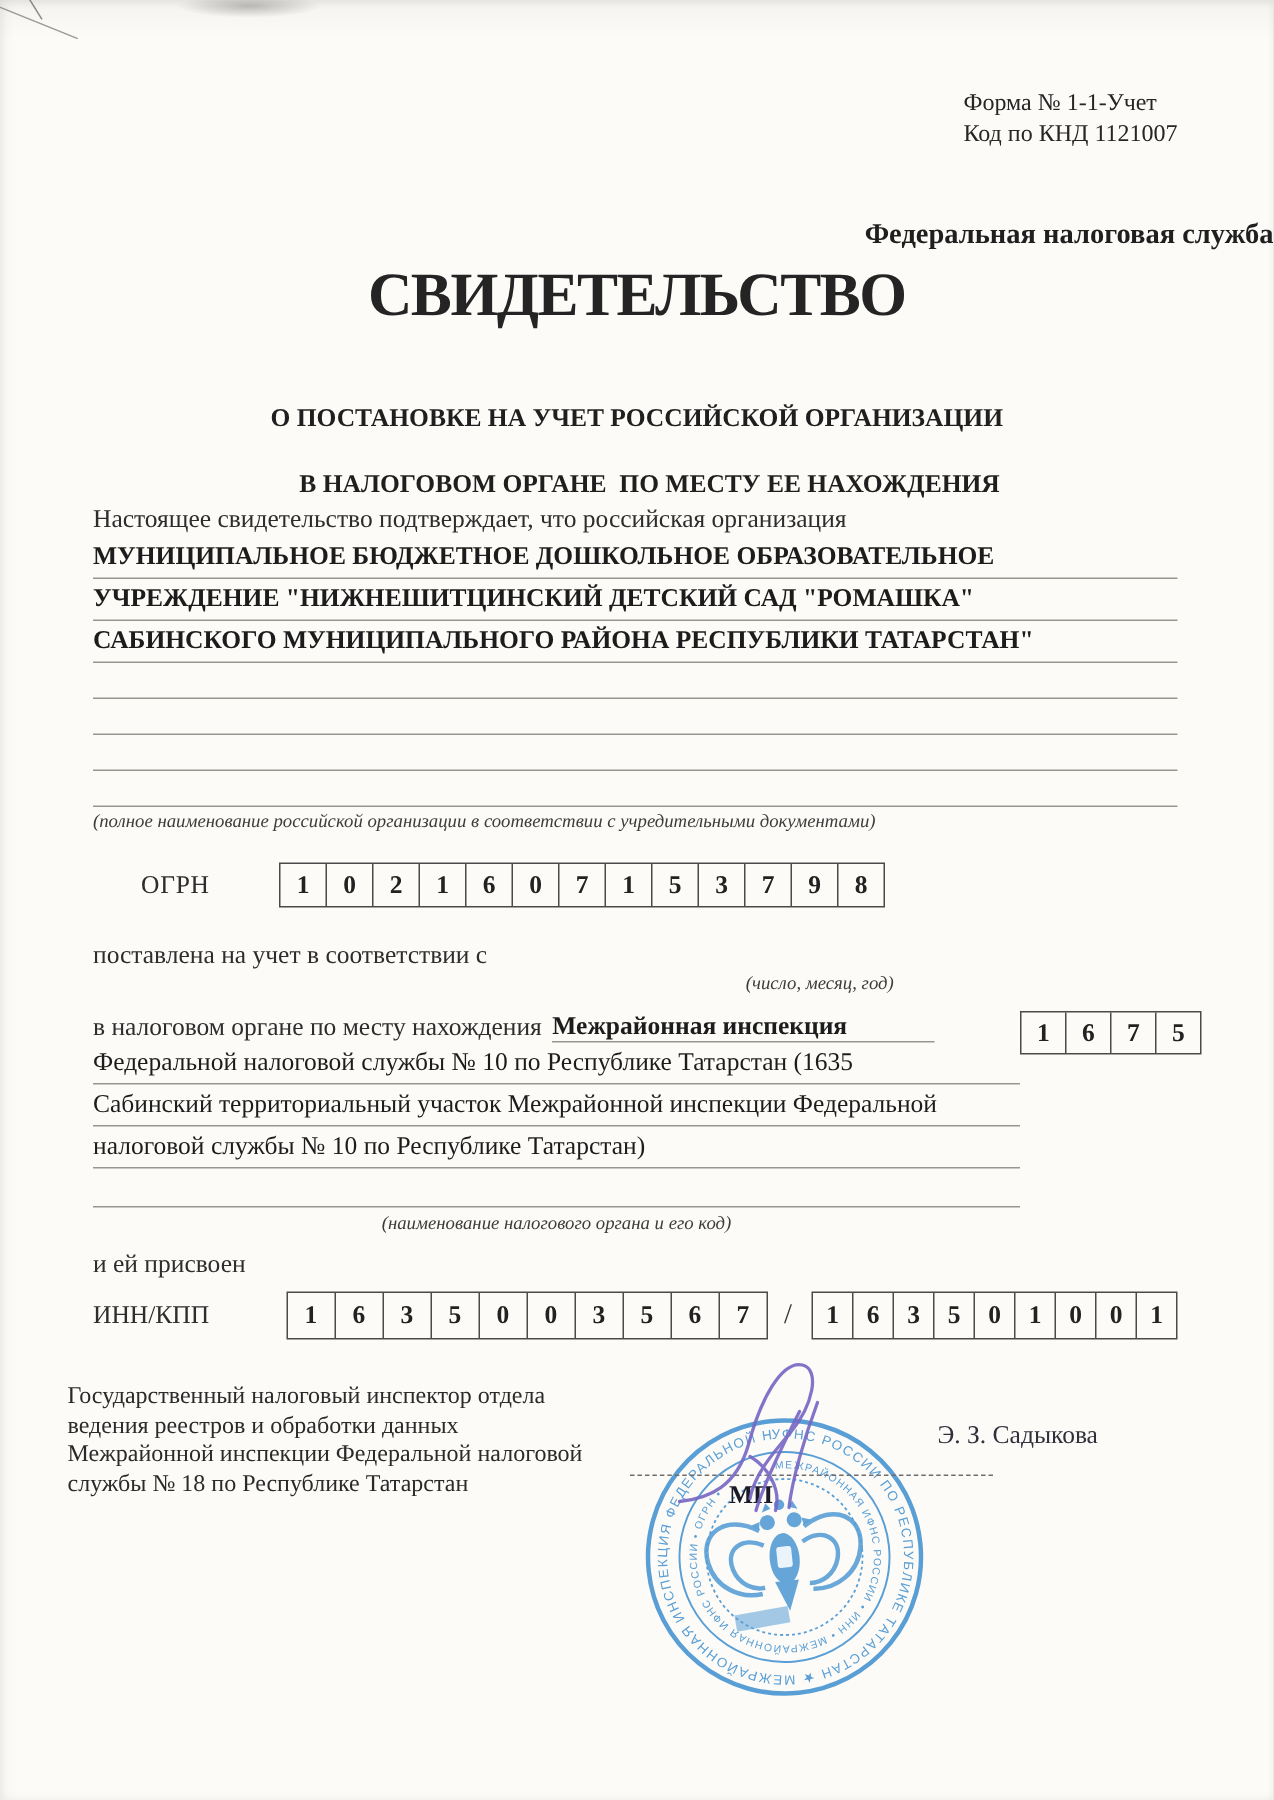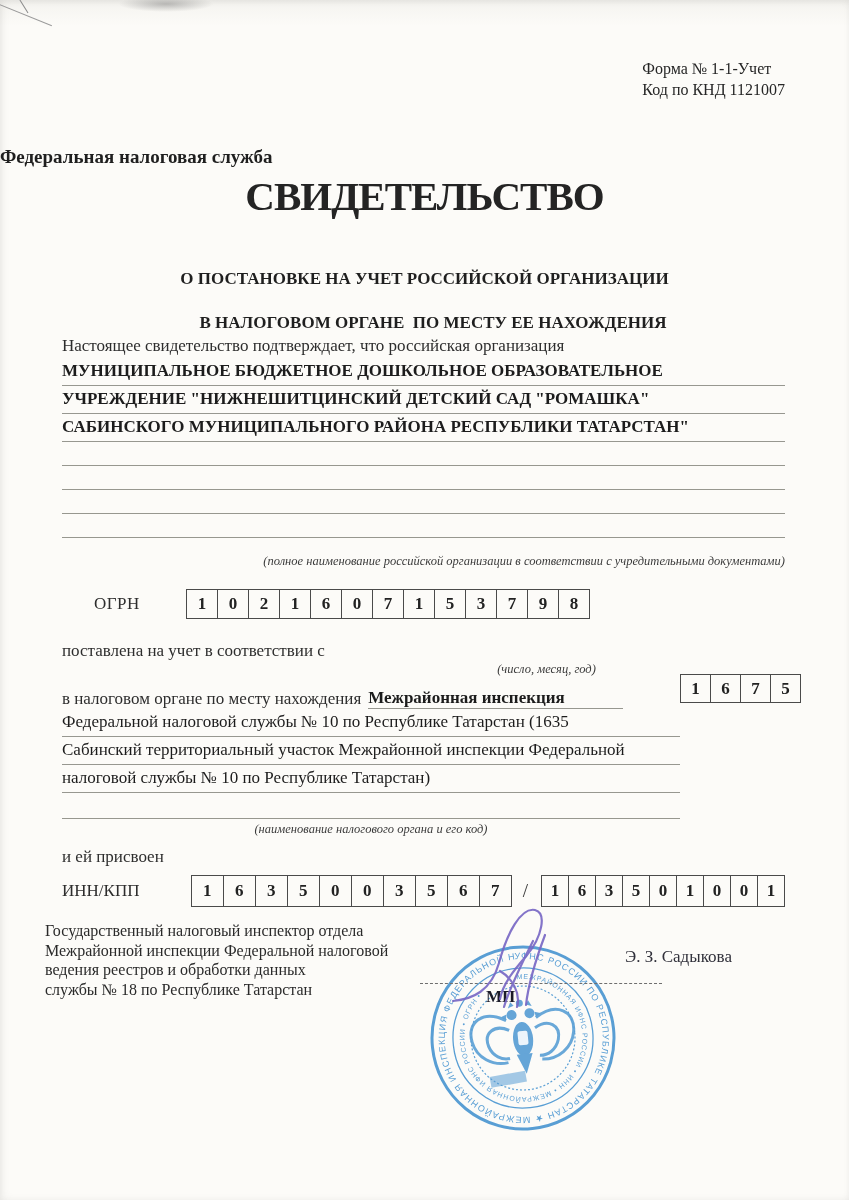--- a/index.html
+++ b/index.html
@@ -8,30 +8,30 @@
     background:linear-gradient(180deg,#f4f3ef 0,#fcfbf8 26px,#fcfbf8 100%);
     box-shadow:inset 3px 0 8px rgba(0,0,0,.05), inset 0 2px 6px rgba(0,0,0,.05);
     font-family:"Liberation Serif","DejaVu Serif",serif;color:#2d2d2d;
   }
   
   .smudge{position:absolute;left:118px;top:-4px;width:96px;height:16px;border-radius:50%;
     background:radial-gradient(ellipse at center,rgba(90,90,90,.38),rgba(120,120,120,0) 70%);}
   .corner-line1{position:absolute;left:-6px;top:14px;width:60px;height:1px;background:#9a9a9a;transform:rotate(22deg);}
   .corner-line2{position:absolute;left:2px;top:-2px;width:34px;height:1px;background:#8b8b8b;transform:rotate(58deg);}
   .form-info{position:absolute;top:58px;right:64px;font-size:16px;line-height:21px;color:#262626;}
-  .agency{position:absolute;top:146px;left:0;width:100%;text-align:left;font-weight:bold;font-size:19px;color:#1f1f1f;}
+  .agency{position:absolute;top:146px;left:0;width:100%;text-align:right;font-weight:bold;font-size:19px;color:#1f1f1f;}
   .big-title{position:absolute;top:172px;left:0;width:100%;text-align:center;font-weight:bold;
     font-size:41px;letter-spacing:-1px;color:#242424;}
   .subtitle{position:absolute;top:268px;left:0;width:100%;text-align:center;font-weight:bold;
     font-size:17px;line-height:22px;color:#1f1f1f;white-space:pre-wrap;}
   .content{position:absolute;top:336px;left:62px;width:723px;font-size:17px;}
   .intro{margin:0 0 2px 0;}
   .org-line{height:27px;line-height:26px;font-weight:bold;color:#1c1c1c;border-bottom:1px solid #979790;}
   .blank-line{height:23px;border-bottom:1px solid #97978f;}
-  .caption{font-style:italic;font-size:12.5px;color:#3c3c3c;text-align:right;margin-top:16px;font-family:Liberation Serif, serif;}
+  .caption{font-style:italic;font-size:12.5px;color:#3c3c3c;text-align:left;margin-top:2px;font-family:Liberation Serif, serif;}
   .ogrn-row{display:flex;align-items:center;margin-top:20px;margin-bottom:22px;}
   .ogrn-label{margin-left:32px;width:92px;font-size:17px;letter-spacing:.5px;}
   .digit-boxes{display:inline-flex;border:1px solid #4a4a4a;}
   .digit-cell{display:inline-flex;align-items:center;justify-content:center;
     border-right:1px solid #4a4a4a;font-weight:bold;font-size:17px;color:#222;}
   .digit-cell:last-child{border-right:none;}
   .ogrn-row .digit-cell{width:30px;height:28px;}
   .reg1{margin-top:4px;}
   .reg2{display:flex;align-items:flex-end;margin-top:2px;}
   .date-field{margin-left:37px;width:153px;text-align:center;font-weight:bold;color:#1c1c1c;
@@ -161,22 +161,22 @@
   <div class="code-boxes digit-boxes">
       <span class="digit-cell">1</span>
       <span class="digit-cell">6</span>
       <span class="digit-cell">7</span>
       <span class="digit-cell">5</span>
     </div>
 
   <div class="sig-area">
     <div class="inspector">
       <div>Государственный налоговый инспектор отдела</div>
+      <div>ведения реестров и обработки данных</div>
       <div>Межрайонной инспекции Федеральной налоговой</div>
-      <div>ведения реестров и обработки данных</div>
       <div>службы № 18 по Республике Татарстан</div>
     </div>
 
     <svg class="stamp" viewBox="0 0 194 194">
       <g fill="none" stroke="#4392d0">
         <circle cx="97" cy="97" r="91" stroke-width="3"></circle>
         <circle cx="97" cy="97" r="70" stroke-width="1.3"></circle>
         <circle cx="97" cy="97" r="52" stroke-width="1.2" stroke-dasharray="2 2"></circle>
       </g>
       <defs>

